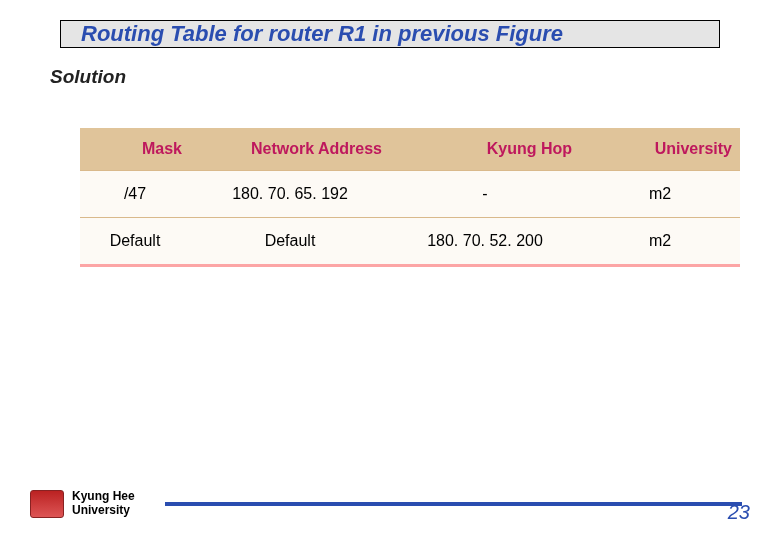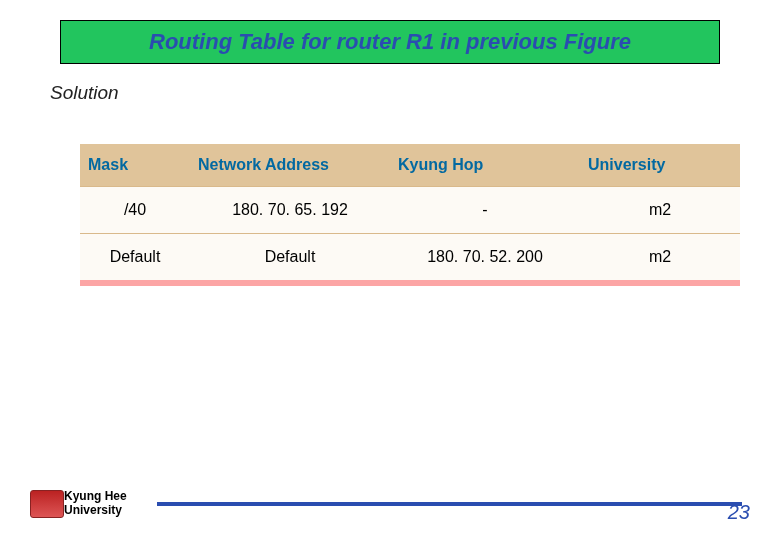--- a/index.html
+++ b/index.html
@@ -5,75 +5,75 @@
     * { margin: 0; padding: 0; box-sizing: border-box; }
     body {
       width: 780px;
       height: 540px;
       background: #fff;
       font-family: Arial, Helvetica, sans-serif;
       position: relative;
       padding: 20px 30px;
     }
     .title-banner {
-      background: #22c55e;
+      background: #e5e5e5;
       border: 1px solid #000;
-      padding: 8px 20px;
+      padding: 0 20px;
       margin: 0 30px 18px 30px;
-      text-align: center;
+      text-align: left;
     }
     .title-banner h1 {
       color: #2a4db0;
       font-size: 22px;
       font-weight: bold;
       font-style: italic;
     }
     .solution {
       font-size: 19px;
-      font-weight: normal;
+      font-weight: bold;
       font-style: italic;
       color: #222;
       margin-left: 20px;
       margin-bottom: 40px;
     }
     .tbl {
       width: 660px;
       margin: 0 auto 0 50px;
       border-collapse: collapse;
     }
     .tbl th {
       background: #e0c49a;
-      color: #0369a1;
+      color: #be185d;
       font-weight: bold;
       padding: 12px 8px;
-      text-align: left;
+      text-align: right;
       font-size: 16px;
     }
     .tbl td {
       background: #fdfaf5;
       border-top: 1px solid #d9b98b;
       padding: 14px 8px;
       text-align: center;
       font-size: 16px;
       color: #000;
     }
-    .tbl tr:last-child td { border-bottom: 6px solid #fca5a5; }
+    .tbl tr:last-child td { border-bottom: 3px solid #fca5a5; }
     .col1 { width: 110px; }
     .col2 { width: 200px; }
     .col3 { width: 190px; }
     .col4 { width: 160px; }
     .footer {
       position: absolute;
       bottom: 22px;
       left: 30px;
       right: 30px;
       display: flex;
       align-items: center;
     }
-    .logo-box { display: flex; align-items: center; gap: 0; }
+    .logo-box { display: flex; align-items: center; gap: 8px; }
     .logo-mark {
       width: 34px; height: 28px;
       background: linear-gradient(#b22, #d55);
       border: 1px solid #822;
       border-radius: 3px;
     }
     .logo-text {
       font-size: 12px;
       font-weight: bold;
       line-height: 1.15;
@@ -108,21 +108,21 @@
   <thead>
     <tr>
       <th class="col1">Mask</th>
       <th class="col2">Network Address</th>
       <th class="col3">Kyung Hop</th>
       <th class="col4">University</th>
     </tr>
   </thead>
   <tbody>
     <tr>
-      <td>/40</td>
+      <td>/47</td>
       <td>180. 70. 65. 192</td>
       <td>-</td>
       <td>m2</td>
     </tr>
     <tr>
       <td>Default</td>
       <td>Default</td>
       <td>180. 70. 52. 200</td>
       <td>m2</td>
     </tr>

